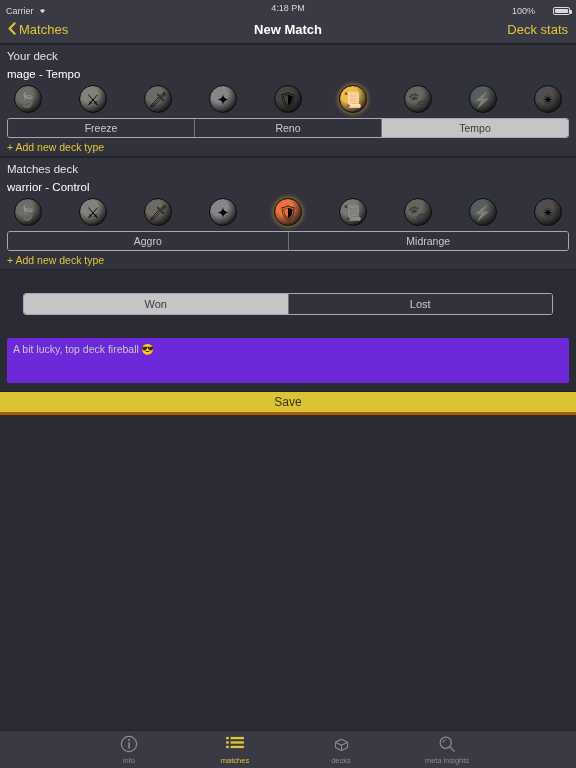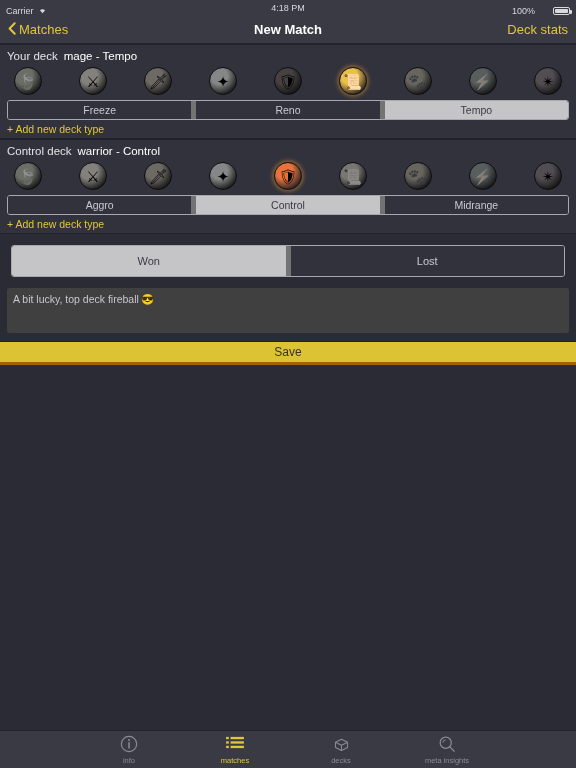--- a/index.html
+++ b/index.html
@@ -72,21 +72,21 @@
   .panel {
     background: #32323d;
     border-top: 1px solid #22222b;
     border-bottom: 1px solid #22222b;
     padding: 5px 0 0 0;
   }
   .panel-header {
     padding: 0 7px 4px 7px;
     font-size: 11.5px;
     color: #e2e2e7;
-    display: flex; align-items: flex-start; gap: 6px;
+    display: flex; align-items: flex-start; gap: 6px; flex-direction: column;
   }
   .panel-header .strong { font-weight: normal; color: #ffffff; }
 
   .class-row {
     display: flex;
     align-items: center;
     padding: 1px 14px 5px 14px;
     justify-content: space-between;
   }
   .class-icon {
@@ -114,45 +114,45 @@
     border-radius: 3px;
     overflow: hidden;
     height: 20px;
   }
   .seg-item {
     flex: 1 1 0;
     display: flex; align-items: center; justify-content: center;
     font-size: 10.5px;
     color: #c9c9d0;
     background: #32323d;
-    border-right: 5px solid #737373;
+    border-right: 1px solid #737373;
     cursor: pointer;
     min-width: 0;
   }
   .seg-item:last-child { border-right: none; }
   .seg-item.active { background: #c5c5c7; color: #3a3a45; }
 
   .addtype {
     color: #e0c63c;
     font-size: 10.5px;
     padding: 3px 7px 3px 7px;
     cursor: pointer;
   }
 
   
   .result-wrap {
     padding: 7px 7px 0 7px;
   }
-  .seg.result { margin: 4px; height: 32px; text-align: center; }
+  .seg.result { margin: 16px; height: 22px; text-align: center; }
   .seg.result .seg-item { font-size: 11px; }
 
   
   .note {
     margin: 7px 7px 0 7px;
-    background: #404040;
+    background: #6d28d9;
     border-radius: 2px;
     height: 45px;
     padding: 5px 6px;
     color: #c6c6cd;
     font-size: 10.5px;
     cursor: text;
     overflow: hidden;
   }
 
   
@@ -277,21 +277,21 @@
           </div>
           <div class="seg-item active">
             <span>Tempo</span>
           </div>
         </div>
       <div class="addtype">+ Add new deck type</div>
     </div>
 
     <div class="panel">
       <div class="panel-header">
-        <span>Control deck</span>
+        <span>Matches deck</span>
         <span class="strong">warrior - Control</span>
       </div>
       <div class="class-row">
           <div class="class-icon dim" style="background: radial-gradient(circle at 35% 30%, rgb(140, 198, 63) 0%, rgb(140, 198, 63) 34%, rgb(27, 27, 34) 82%);">
             <span class="glyph">🍃</span>
           </div>
           <div class="class-icon dim" style="background: radial-gradient(circle at 35% 30%, rgb(242, 209, 107) 0%, rgb(242, 209, 107) 34%, rgb(27, 27, 34) 82%);">
             <span class="glyph">⚔</span>
           </div>
           <div class="class-icon dim" style="background: radial-gradient(circle at 35% 30%, rgb(232, 163, 61) 0%, rgb(232, 163, 61) 34%, rgb(27, 27, 34) 82%);">
@@ -312,23 +312,20 @@
           <div class="class-icon dim" style="background: radial-gradient(circle at 35% 30%, rgb(63, 168, 201) 0%, rgb(63, 168, 201) 34%, rgb(27, 27, 34) 82%);">
             <span class="glyph">⚡</span>
           </div>
           <div class="class-icon dim" style="background: radial-gradient(circle at 35% 30%, rgb(194, 100, 194) 0%, rgb(194, 100, 194) 34%, rgb(27, 27, 34) 82%);">
             <span class="glyph">✴</span>
           </div>
         </div>
       <div class="seg">
           <div class="seg-item">
             <span>Aggro</span>
-          </div>
-          <div class="seg-item active">
-            <span>Control</span>
           </div>
           <div class="seg-item">
             <span>Midrange</span>
           </div>
         </div>
       <div class="addtype">+ Add new deck type</div>
     </div>
 
     <div class="result-wrap">
       <div class="seg result">

